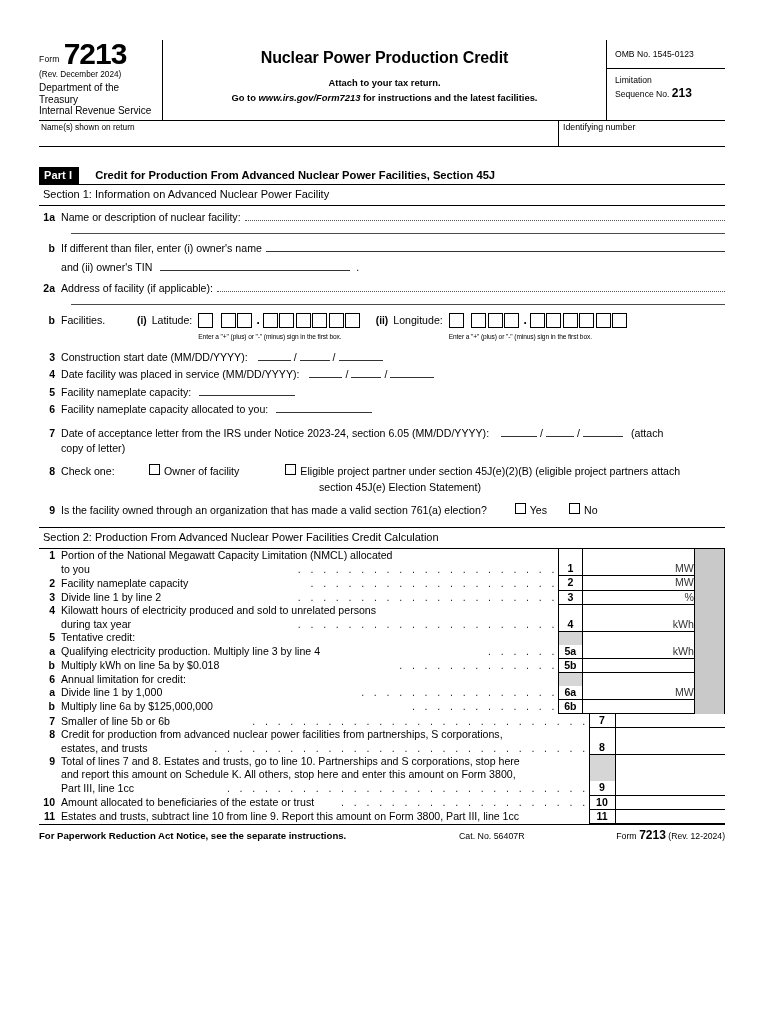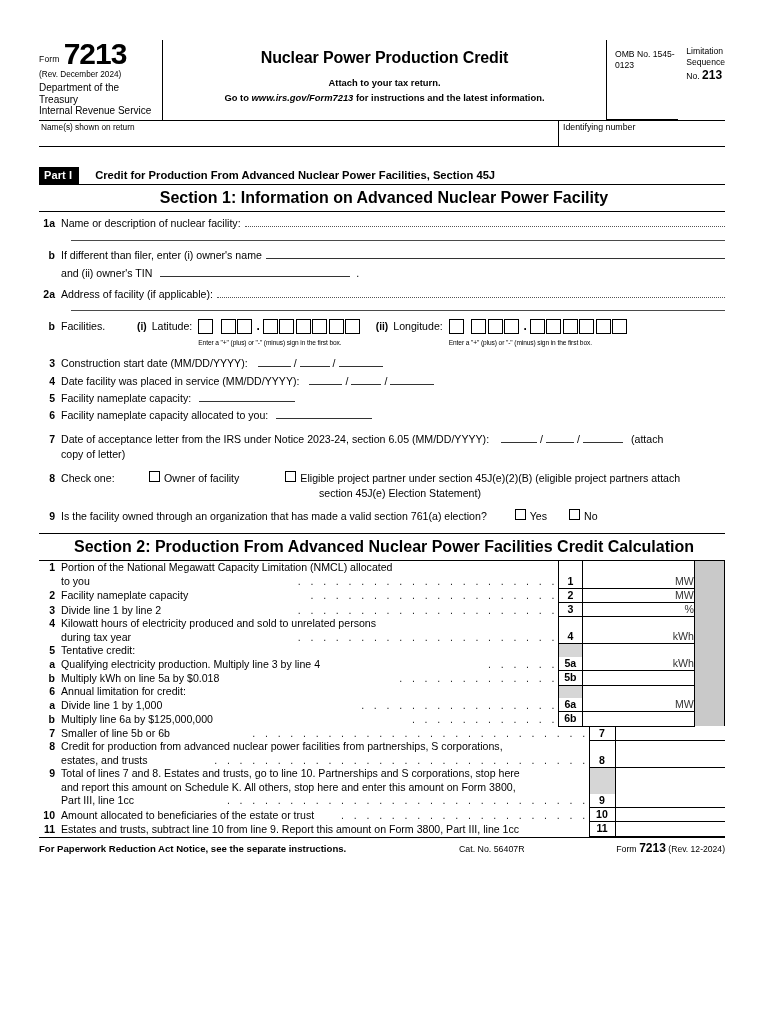--- a/index.html
+++ b/index.html
@@ -77,20 +77,21 @@
   }
   .goto {
     font-size: 9.4px;
     font-weight: bold;
     margin-top: 3px;
   }
   .goto i { font-style: italic; }
   .mh-right {
     width: 118px;
     display: flex;
+    flex-direction: column;
   }
   .omb {
     font-size: 8.6px;
     padding: 9px 0 8px 8px;
     border-bottom: 1.4px solid #000;
   }
   .attseq {
     font-size: 8.6px;
     padding: 6px 0 4px 8px;
     line-height: 1.3;
@@ -131,25 +132,24 @@
     padding: 1.5px 7px 2px 5px;
     letter-spacing: .1px;
   }
   .parttitle {
     font-weight: bold;
     font-size: 11.2px;
     padding-left: 16px;
     padding-top: 1px;
   }
   .sectionbar {
-    font-weight: bold;
-    font-size: 16px;
+    font-weight: normal;
+    font-size: 11px;
     padding: 3px 0 3px 4px;
     border-bottom: 1.4px solid #000;
-    text-align: center;
   }
 
   
   .row {
     display: flex;
     align-items: baseline;
   }
   .lbl {
     width: 22px;
     flex: 0 0 22px;
@@ -304,21 +304,21 @@
       </div>
       <div class="rev">(Rev. December 2024)</div>
       <div class="dept">
         <div>Department of the Treasury</div>
         <div>Internal Revenue Service</div>
       </div>
     </div>
     <div class="mh-center">
       <div class="title">Nuclear Power Production Credit</div>
       <div class="attach">Attach to your tax return.</div>
-      <div class="goto"><span>Go to </span><i>www.irs.gov/Form7213</i><span> for instructions and the latest information.</span></div>
+      <div class="goto"><span>Go to </span><i>www.irs.gov/Form7213</i><span> for instructions and the latest facilities.</span></div>
     </div>
     <div class="mh-right">
       <div class="omb">OMB No. 1545-0123</div>
       <div class="attseq">
         <div>Limitation</div>
         <div><span>Sequence No.</span> <b>213</b></div>
       </div>
     </div>
   </div>
 

